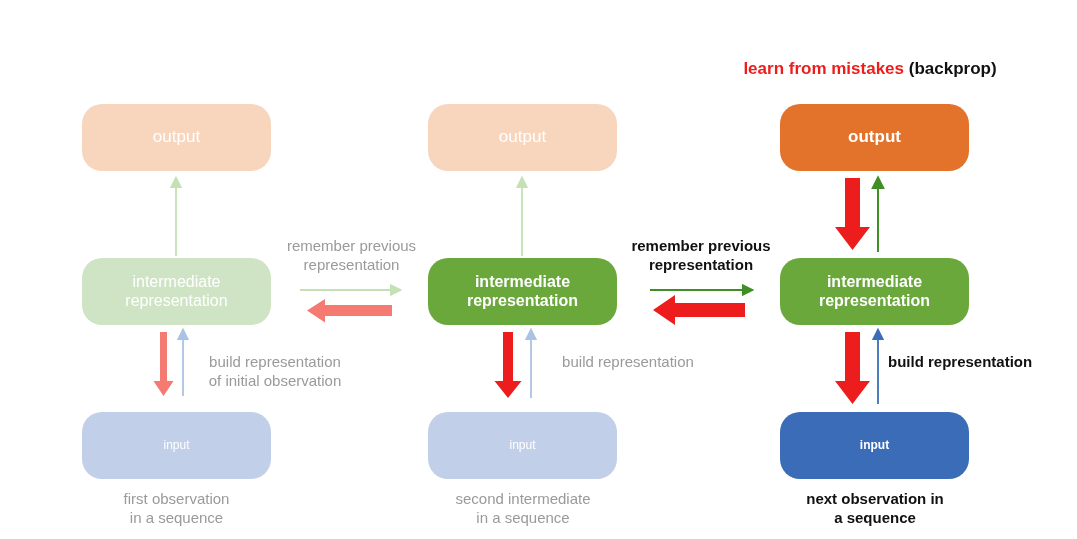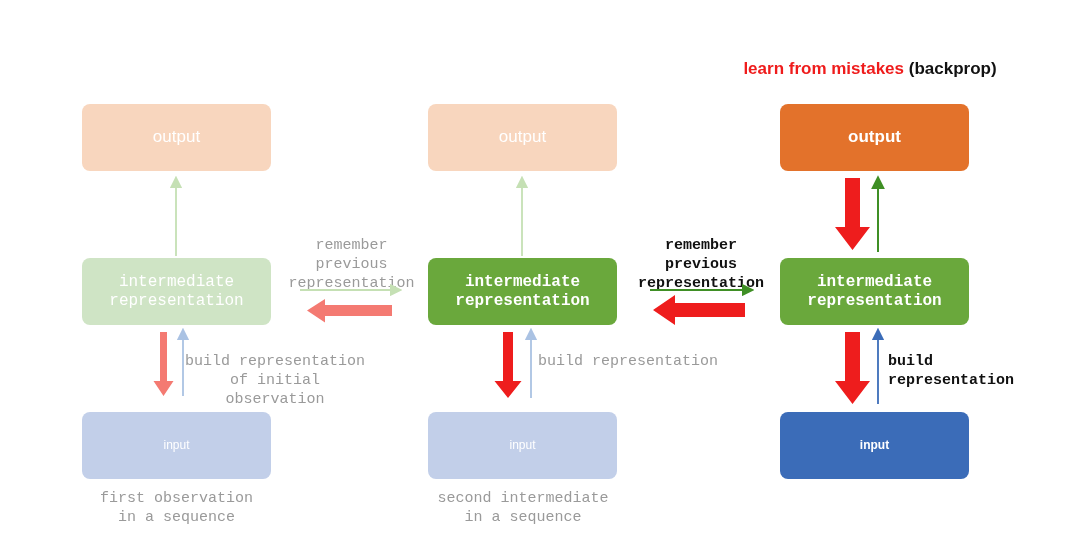--- a/index.html
+++ b/index.html
@@ -14,49 +14,48 @@
     position: relative;
     width: 1077px;
     height: 539px;
     background: #ffffff;
     overflow: hidden;
   }
 
   
   .box {
     position: absolute;
-    border-radius: 8px;
+    border-radius: 20px;
     display: flex;
     align-items: center;
     justify-content: center;
     text-align: center;
     color: #ffffff;
     line-height: 1.18;
     box-sizing: border-box;
   }
   .box.b-output   { font-size: 17px; font-weight: 400; }
-  .box.b-inter    { font-size: 16px; font-weight: 400; font-family: Liberation Mono, monospace; }
+  .box.b-inter    { font-size: 16px; font-weight: 400; }
   .box.b-input    { font-size: 12px; font-weight: 400; }
 
   
   .c-out-faded   { background: #f8d6be; }
   .c-int-faded   { background: #cfe4c5; }
   .c-in-faded    { background: #c2cfe9; }
   .c-out-solid   { background: #e3722b; }
   .c-int-solid   { background: #6aa83c; }
   .c-in-solid    { background: #3b6cb8; }
 
   
   .cap {
     position: absolute;
     text-align: center;
     line-height: 1.28;
     font-size: 15px;
     color: #9a9a9a;
-    font-family: Liberation Mono, monospace;
   }
   .cap.dark { color: #111111; font-weight: 700; }
 
   .headline {
     position: absolute;
     text-align: center;
     font-size: 17px;
     line-height: 1.42;
     color: #111111;
     font-weight: 700;
@@ -138,20 +137,24 @@
     <span>intermediate</span>
     <span>representation</span>
   </div>
 
   <div class="box b-input c-in-solid strong" style="left:780px; top:412px; width:189px; height:67px; font-weight:700;">input</div>
 
   <div class="cap dark" style="left:888px; top:352px; width:180px; text-align:left;">
     <span>build representation</span><br>
   </div>
 
+  <div class="cap dark" style="left:775px; top:489px; width:200px;">
+    <span>next observation in</span><br>
+    <span>a sequence</span>
+  </div>
 
   <svg id="arrows" viewBox="0 0 1077 539">
     <defs>
       <marker id="mk-green-faded" markerWidth="7" markerHeight="7" refX="4.6" refY="3.5" orient="auto">
         <path d="M0,0 L7,3.5 L0,7 z" fill="#c5e0b4"></path>
       </marker>
       <marker id="mk-green-solid" markerWidth="7" markerHeight="7" refX="4.6" refY="3.5" orient="auto">
         <path d="M0,0 L7,3.5 L0,7 z" fill="#3f8f25"></path>
       </marker>
       <marker id="mk-blue-faded" markerWidth="7" markerHeight="7" refX="4.6" refY="3.5" orient="auto">

